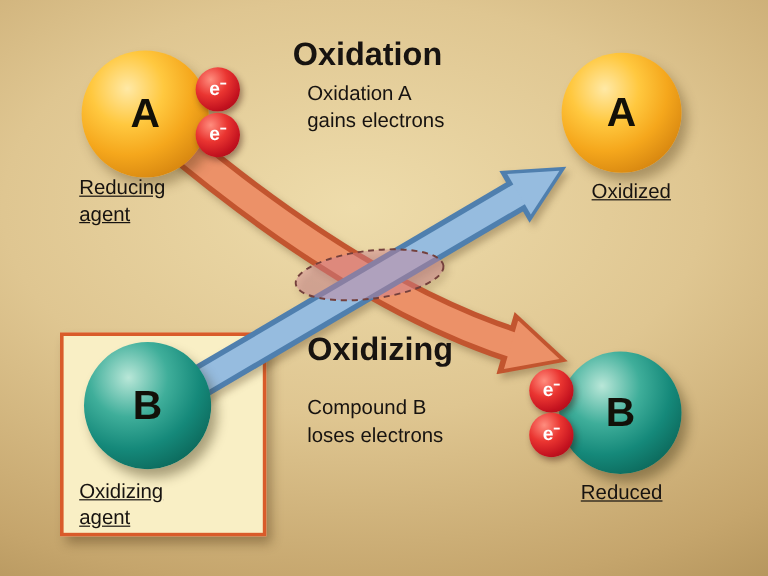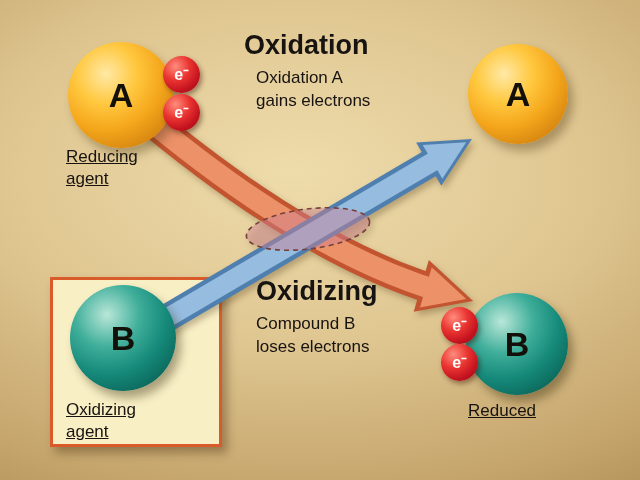--- a/index.html
+++ b/index.html
@@ -78,39 +78,40 @@
 
   <div class="heading" style="left:244px;top:30px;">Oxidation</div>
   <div class="desc" style="left:256px;top:66px;">
     <div>Oxidation A</div>
     <div>gains electrons</div>
   </div>
 
   <div class="sphere sphere-orange" style="left:468px;top:44px;width:100px;height:100px;">
     <span class="letter">A</span>
   </div>
+  <div class="caption" style="left:493px;top:149px;">Oxidized</div>
 
   <div class="sphere sphere-teal" style="left:70px;top:285px;width:106px;height:106px;">
     <span class="letter">B</span>
   </div>
   <div class="caption" style="left:66px;top:399px;">
     <div>Oxidizing</div>
     <div>agent</div>
   </div>
 
   <div class="heading" style="left:256px;top:276px;">Oxidizing</div>
-  <div class="desc" style="left:256px;top:312px;">
+  <div class="desc" style="left:256px;top:328px;">
     <div>Compound B</div>
     <div>loses electrons</div>
   </div>
 
   <div class="sphere sphere-teal" style="left:466px;top:293px;width:102px;height:102px;">
     <span class="letter">B</span>
   </div>
   <div class="electron" style="left:441px;top:307px;">
     <span class="e">e⁻</span>
   </div>
   <div class="electron" style="left:441px;top:344px;">
     <span class="e">e⁻</span>
   </div>
-  <div class="caption" style="left:468px;top:400px;">Reduced</div>
+  <div class="caption" style="left:484px;top:400px;">Reduced</div>
 
 </div>
 
 </body></html>

